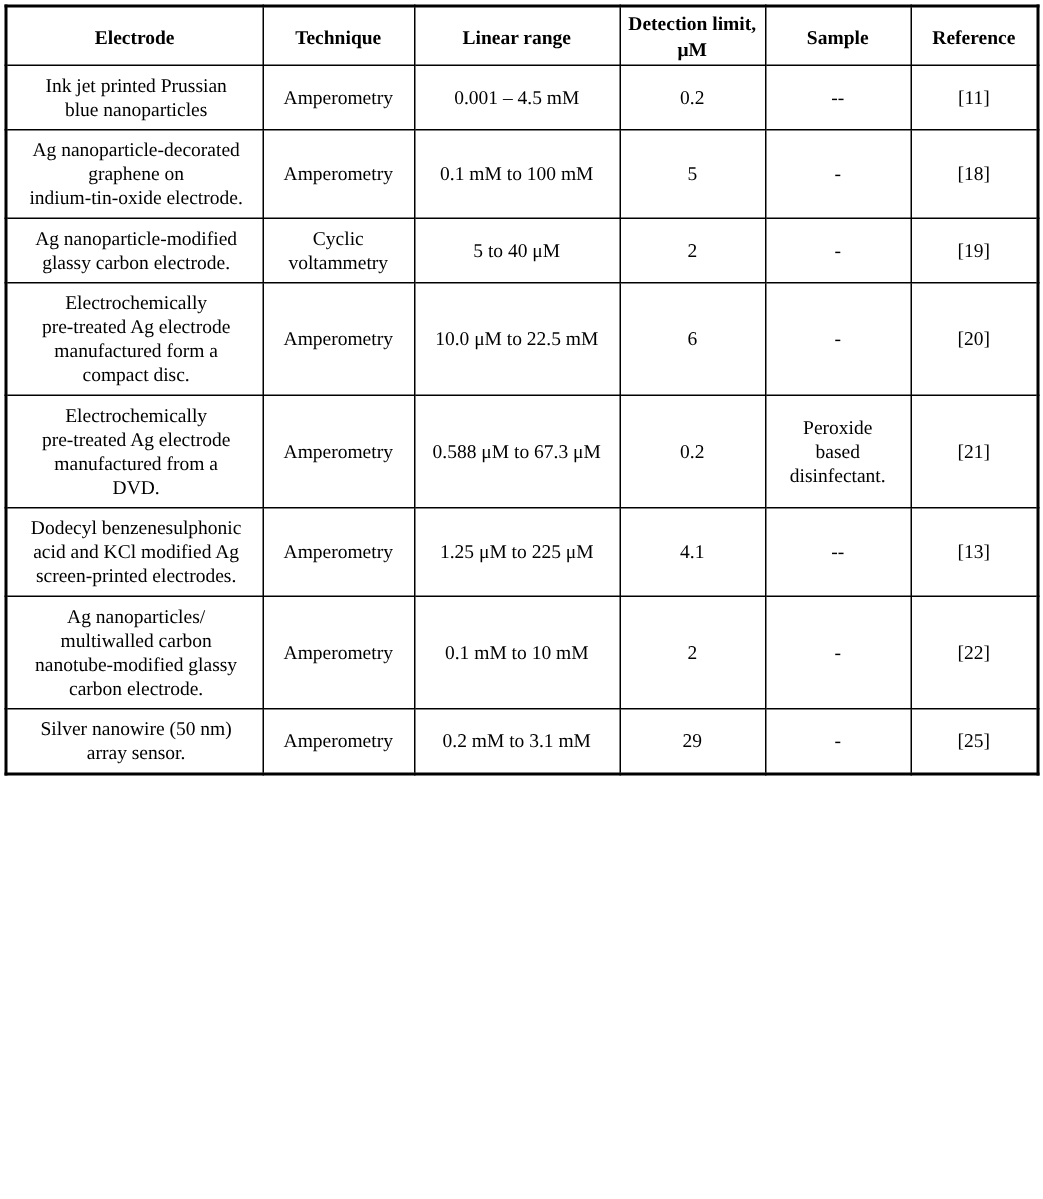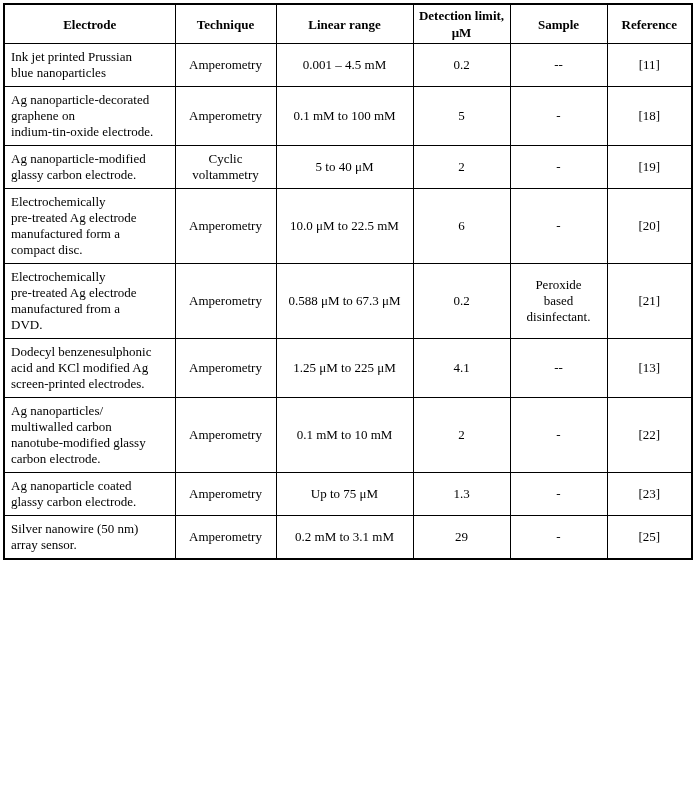--- a/index.html
+++ b/index.html
@@ -27,21 +27,21 @@
     vertical-align: middle;
     white-space: pre-line;
     overflow: hidden;
   }
   th {
     font-weight: bold;
     line-height: 17px;
     padding: 2px 3px;
   }
   td.left {
-    text-align: left;
+    text-align: center;
     padding-left: 6px;
     padding-right: 4px;
   }
   col.c-electrode  { width: 171px; }
   col.c-technique  { width: 101px; }
   col.c-linear     { width: 137px; }
   col.c-detection  { width: 97px;  }
   col.c-sample     { width: 97px;  }
   col.c-reference  { width: 85px;  }
 </style>
@@ -136,29 +136,20 @@
 multiwalled carbon
 nanotube-modified glassy
 carbon electrode.</td>
         <td>Amperometry</td>
         <td>0.1 mM to 10 mM</td>
         <td>2</td>
         <td>-</td>
         <td>[22]</td>
       </tr>
       <tr>
-        <td class="left">Ag nanoparticle coated
-glassy carbon electrode.</td>
-        <td>Amperometry</td>
-        <td>Up to 75 μM</td>
-        <td>1.3</td>
-        <td>-</td>
-        <td>[23]</td>
-      </tr>
-      <tr>
         <td class="left">Silver nanowire (50 nm)
 array sensor.</td>
         <td>Amperometry</td>
         <td>0.2 mM to 3.1 mM</td>
         <td>29</td>
         <td>-</td>
         <td>[25]</td>
       </tr>
     </tbody>
 </table>

